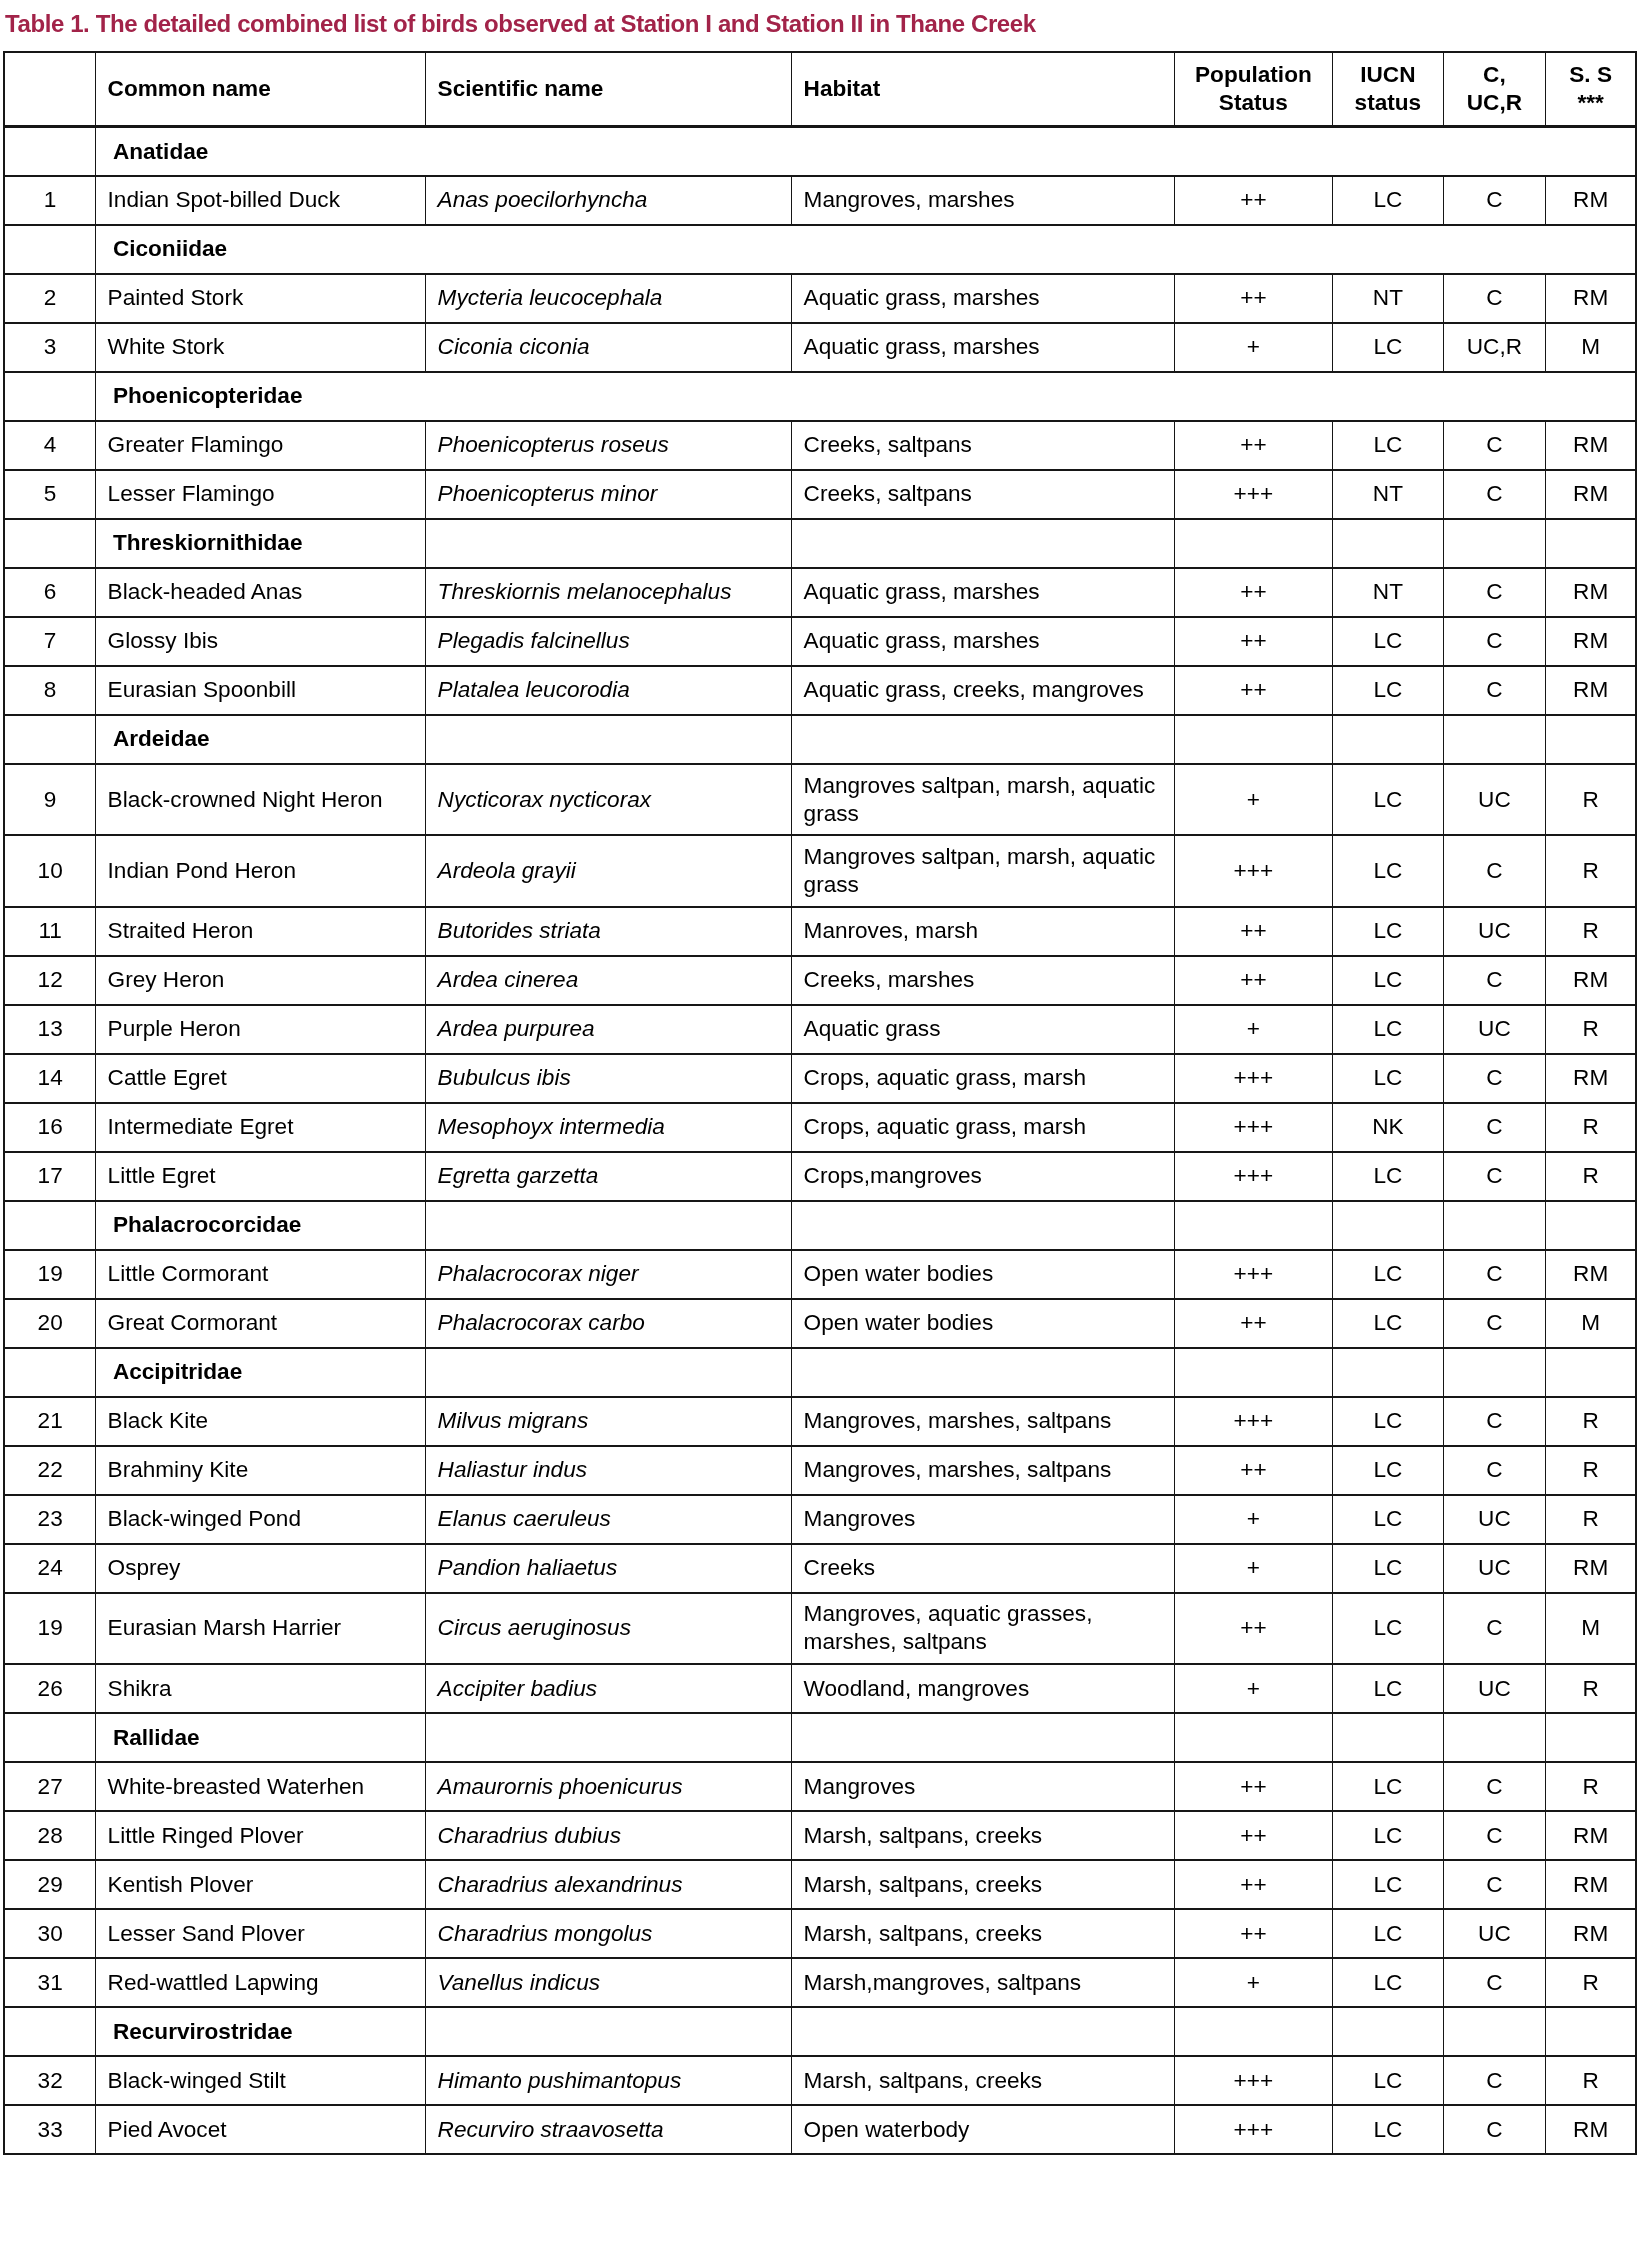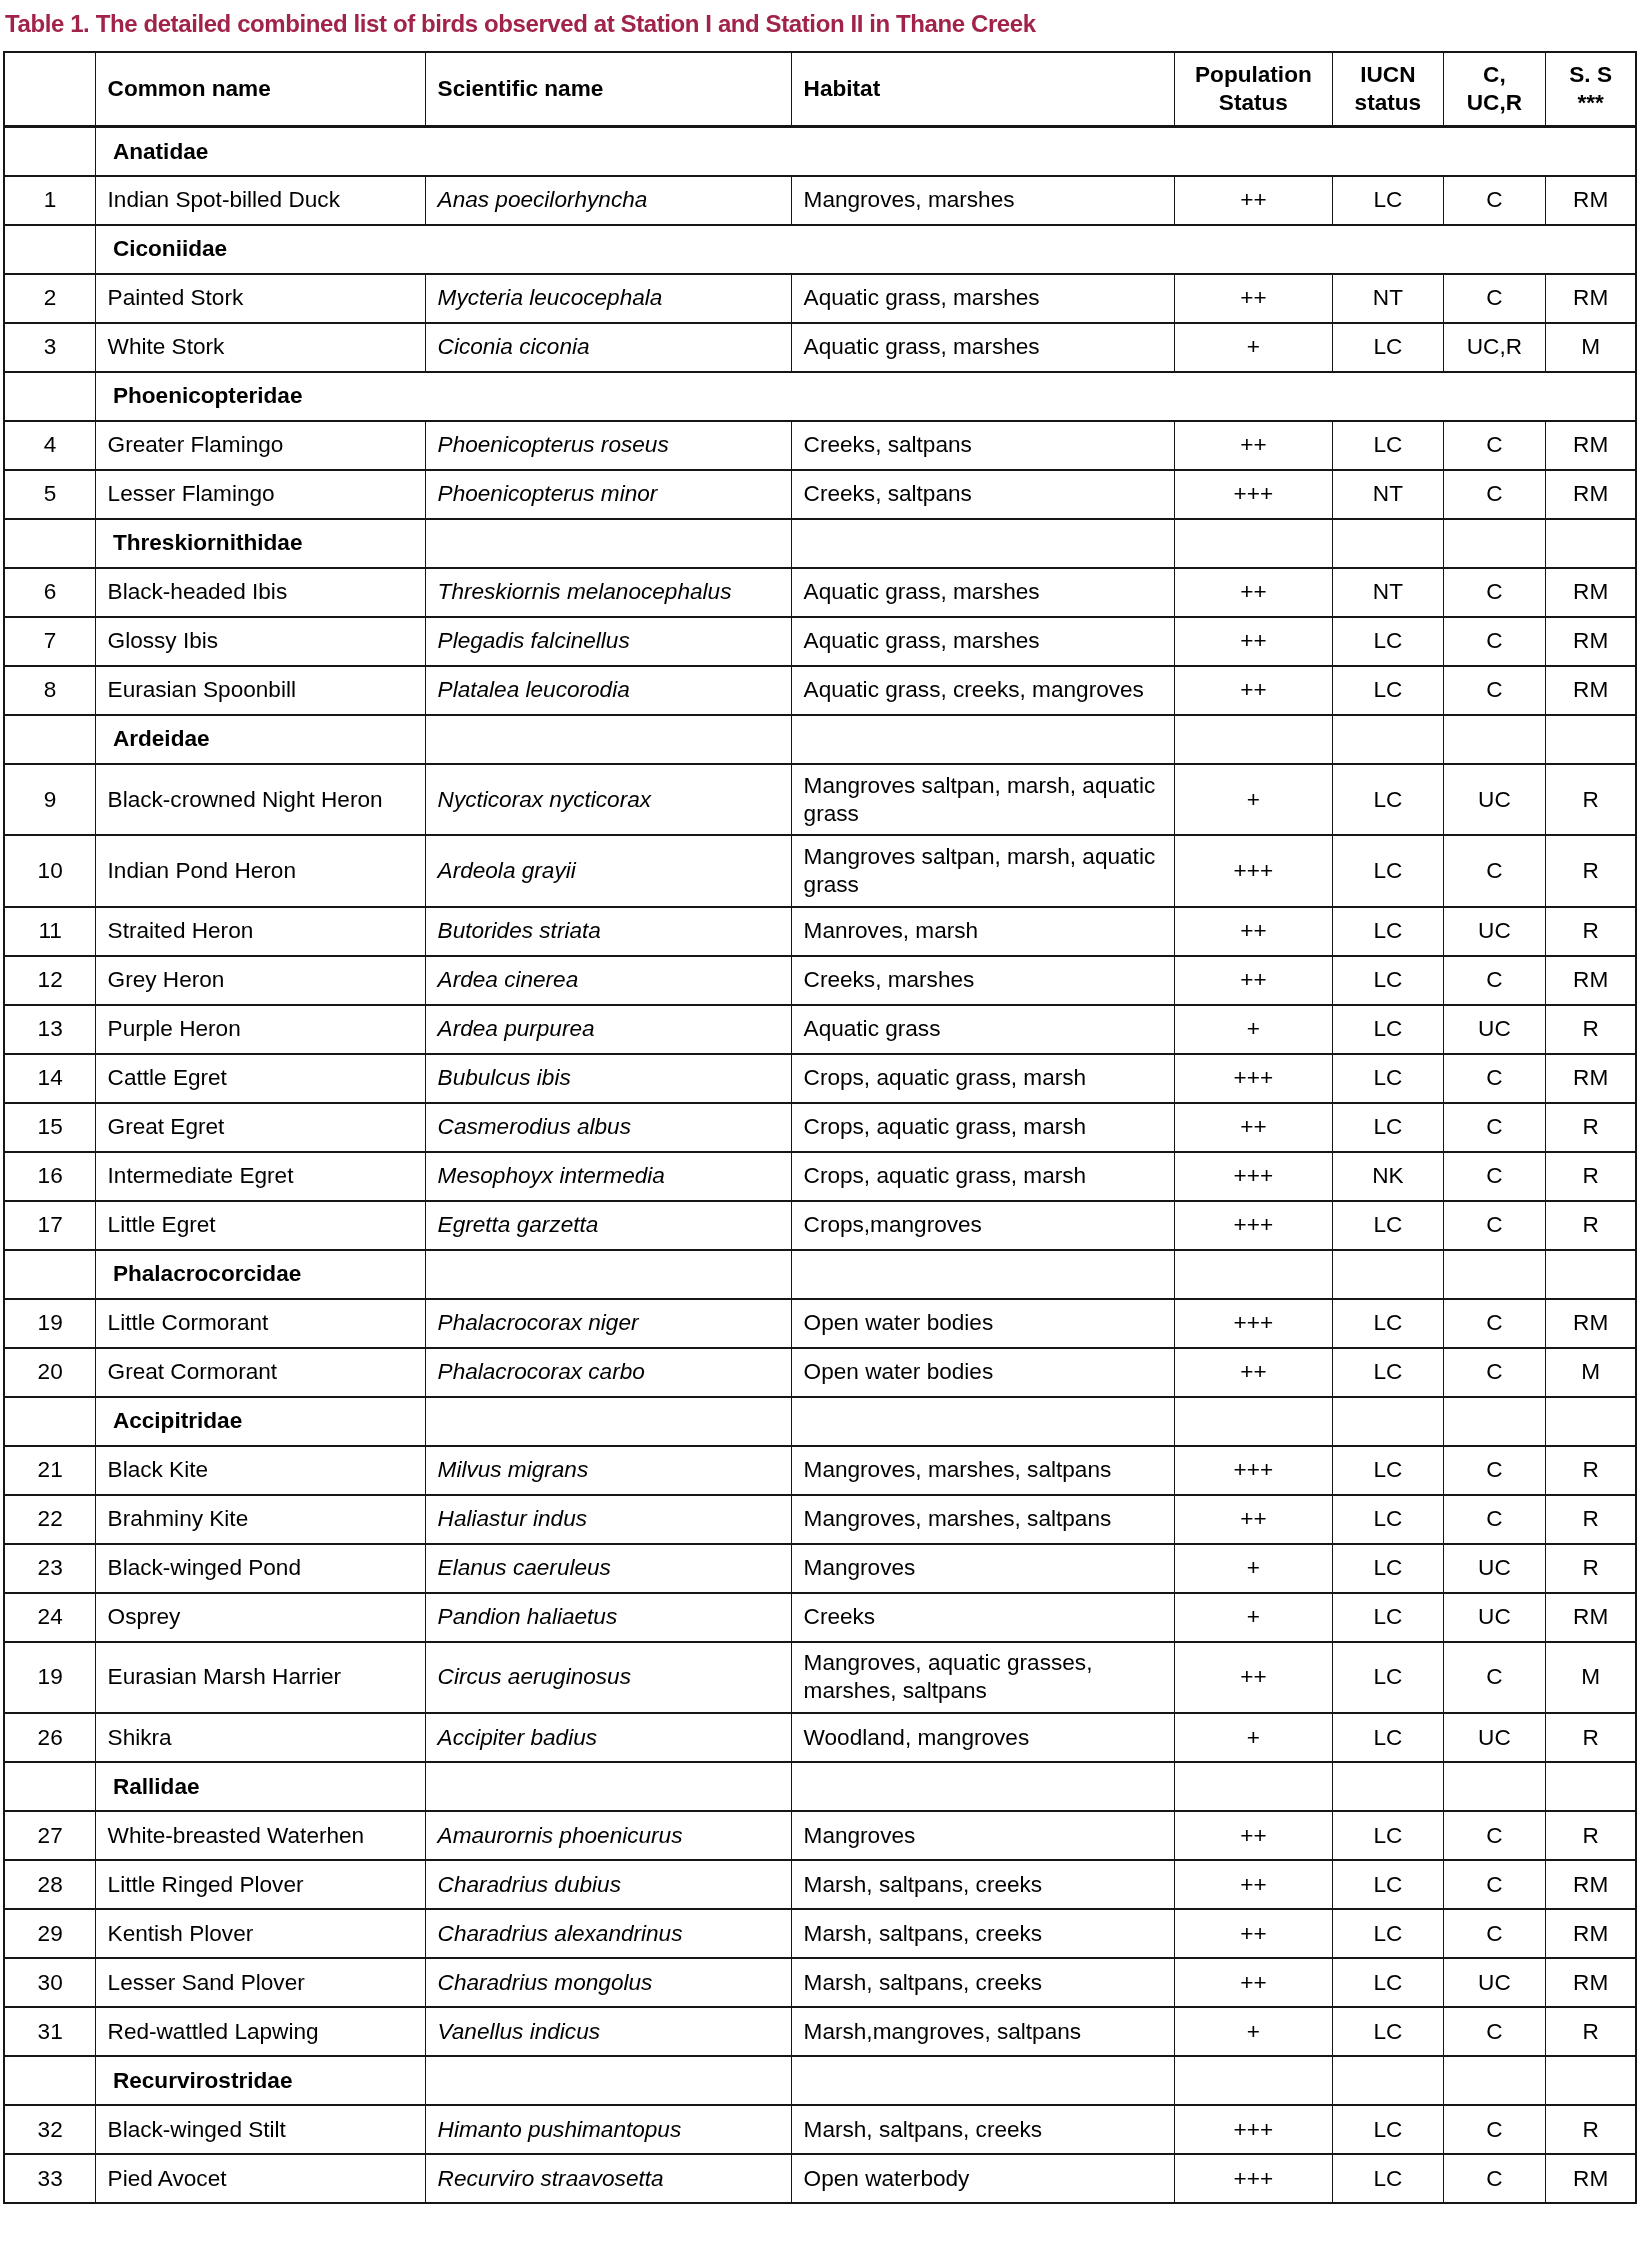--- a/index.html
+++ b/index.html
@@ -169,21 +169,21 @@
           <td class="al family-label"><span class="">Threskiornithidae</span></td>
           <td class="al"></td>
           <td class="al"></td>
           <td class="ac"></td>
           <td class="ac"></td>
           <td class="ac"></td>
           <td class="ac"></td>
         </tr>
         <tr>
           <td class="ac">6</td>
-          <td class="al">Black-headed Ibis</td>
+          <td class="al">Black-headed Anas</td>
           <td class="al sci-name">Threskiornis melanocephalus</td>
           <td class="al">Aquatic grass, marshes</td>
           <td class="ac">++</td>
           <td class="ac">NT</td>
           <td class="ac">C</td>
           <td class="ac">RM</td>
         </tr>
         <tr>
           <td class="ac">7</td>
           <td class="al">Glossy Ibis</td>
@@ -266,30 +266,20 @@
         </tr>
         <tr>
           <td class="ac">14</td>
           <td class="al">Cattle Egret</td>
           <td class="al sci-name">Bubulcus ibis</td>
           <td class="al">Crops, aquatic grass, marsh</td>
           <td class="ac">+++</td>
           <td class="ac">LC</td>
           <td class="ac">C</td>
           <td class="ac">RM</td>
-        </tr>
-        <tr>
-          <td class="ac">15</td>
-          <td class="al">Great Egret</td>
-          <td class="al sci-name">Casmerodius albus</td>
-          <td class="al">Crops, aquatic grass, marsh</td>
-          <td class="ac">++</td>
-          <td class="ac">LC</td>
-          <td class="ac">C</td>
-          <td class="ac">R</td>
         </tr>
         <tr>
           <td class="ac">16</td>
           <td class="al">Intermediate Egret</td>
           <td class="al sci-name">Mesophoyx intermedia</td>
           <td class="al">Crops, aquatic grass, marsh</td>
           <td class="ac">+++</td>
           <td class="ac">NK</td>
           <td class="ac">C</td>
           <td class="ac">R</td>

